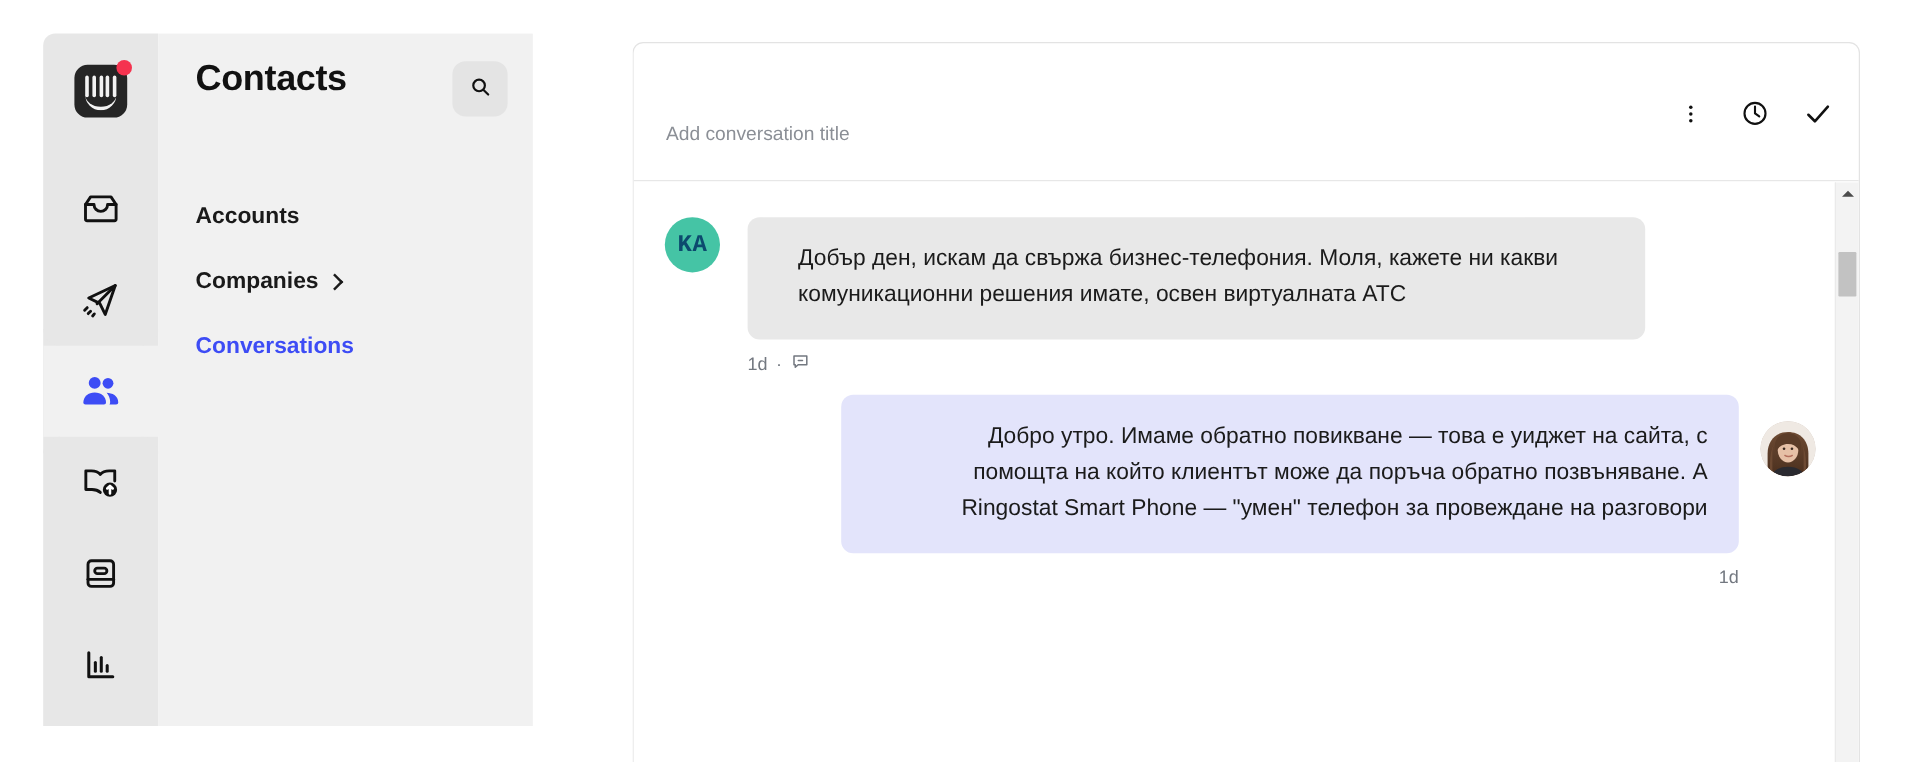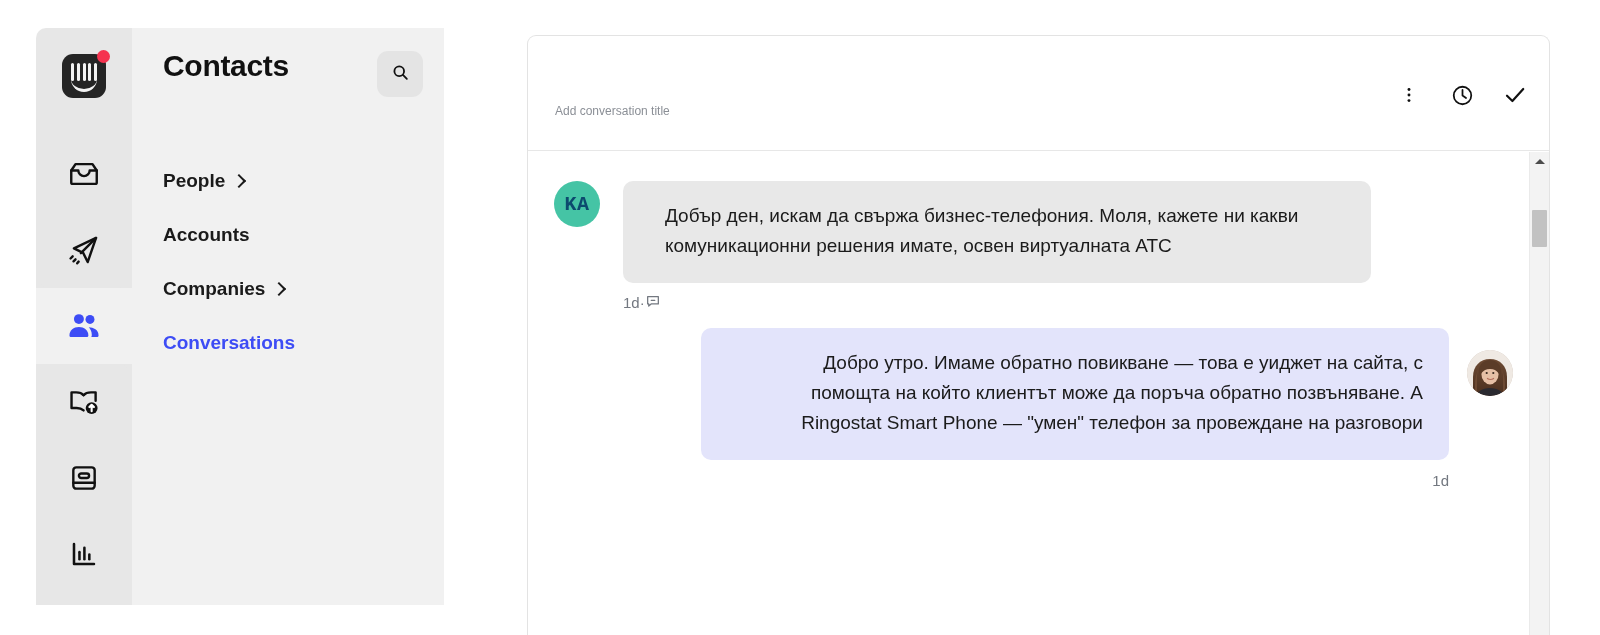--- a/index.html
+++ b/index.html
@@ -225,21 +225,21 @@
   }
   .conv-title .link {
     text-decoration: underline;
     text-underline-offset: 3px;
   }
   .conv-title .reg { font-weight: 600; }
   .conv-subtitle {
     position: absolute;
     left: 27px;
     top: 68px;
-    font-size: 12px;
+    font-size: 16px;
     color: #8b8f96;
     white-space: nowrap;
   }
   .header-actions {
     position: absolute;
     right: 22px;
     top: 49px;
     display: flex;
     align-items: center;
     gap: 29px;
@@ -309,21 +309,21 @@
   .bubble.out {
     background: #e3e4fb;
     max-width: 748px;
     text-align: right;
   }
   .meta {
     font-size: 15px;
     color: #737880;
     display: flex;
     align-items: center;
-    gap: 0;
+    gap: 7px;
   }
   .meta-in {
     padding-left: 95px;
     margin-top: 10px;
   }
   .meta-out {
     justify-content: flex-end;
     padding-right: 100px;
     margin-top: 12px;
   }
@@ -466,24 +466,20 @@
         <span>
           <svg width="19" height="19" viewBox="0 0 24 24" fill="none" stroke="#111" stroke-width="2.3" stroke-linecap="round">
             <circle cx="10.4" cy="10.4" r="6.1"></circle>
             <path d="M15.1 15.1 20 20"></path>
           </svg>
         </span>
       </button>
     </div>
 
     <div class="nav-list">
-      <div class="nav-item">
-        <span>People</span>
-        <span class="chev"></span>
-      </div>
       <div class="nav-item">
         <span>Accounts</span>
       </div>
       <div class="nav-item">
         <span>Companies</span>
         <span class="chev"></span>
       </div>
       <div class="nav-item accent">
         <span>Conversations</span>
       </div>

